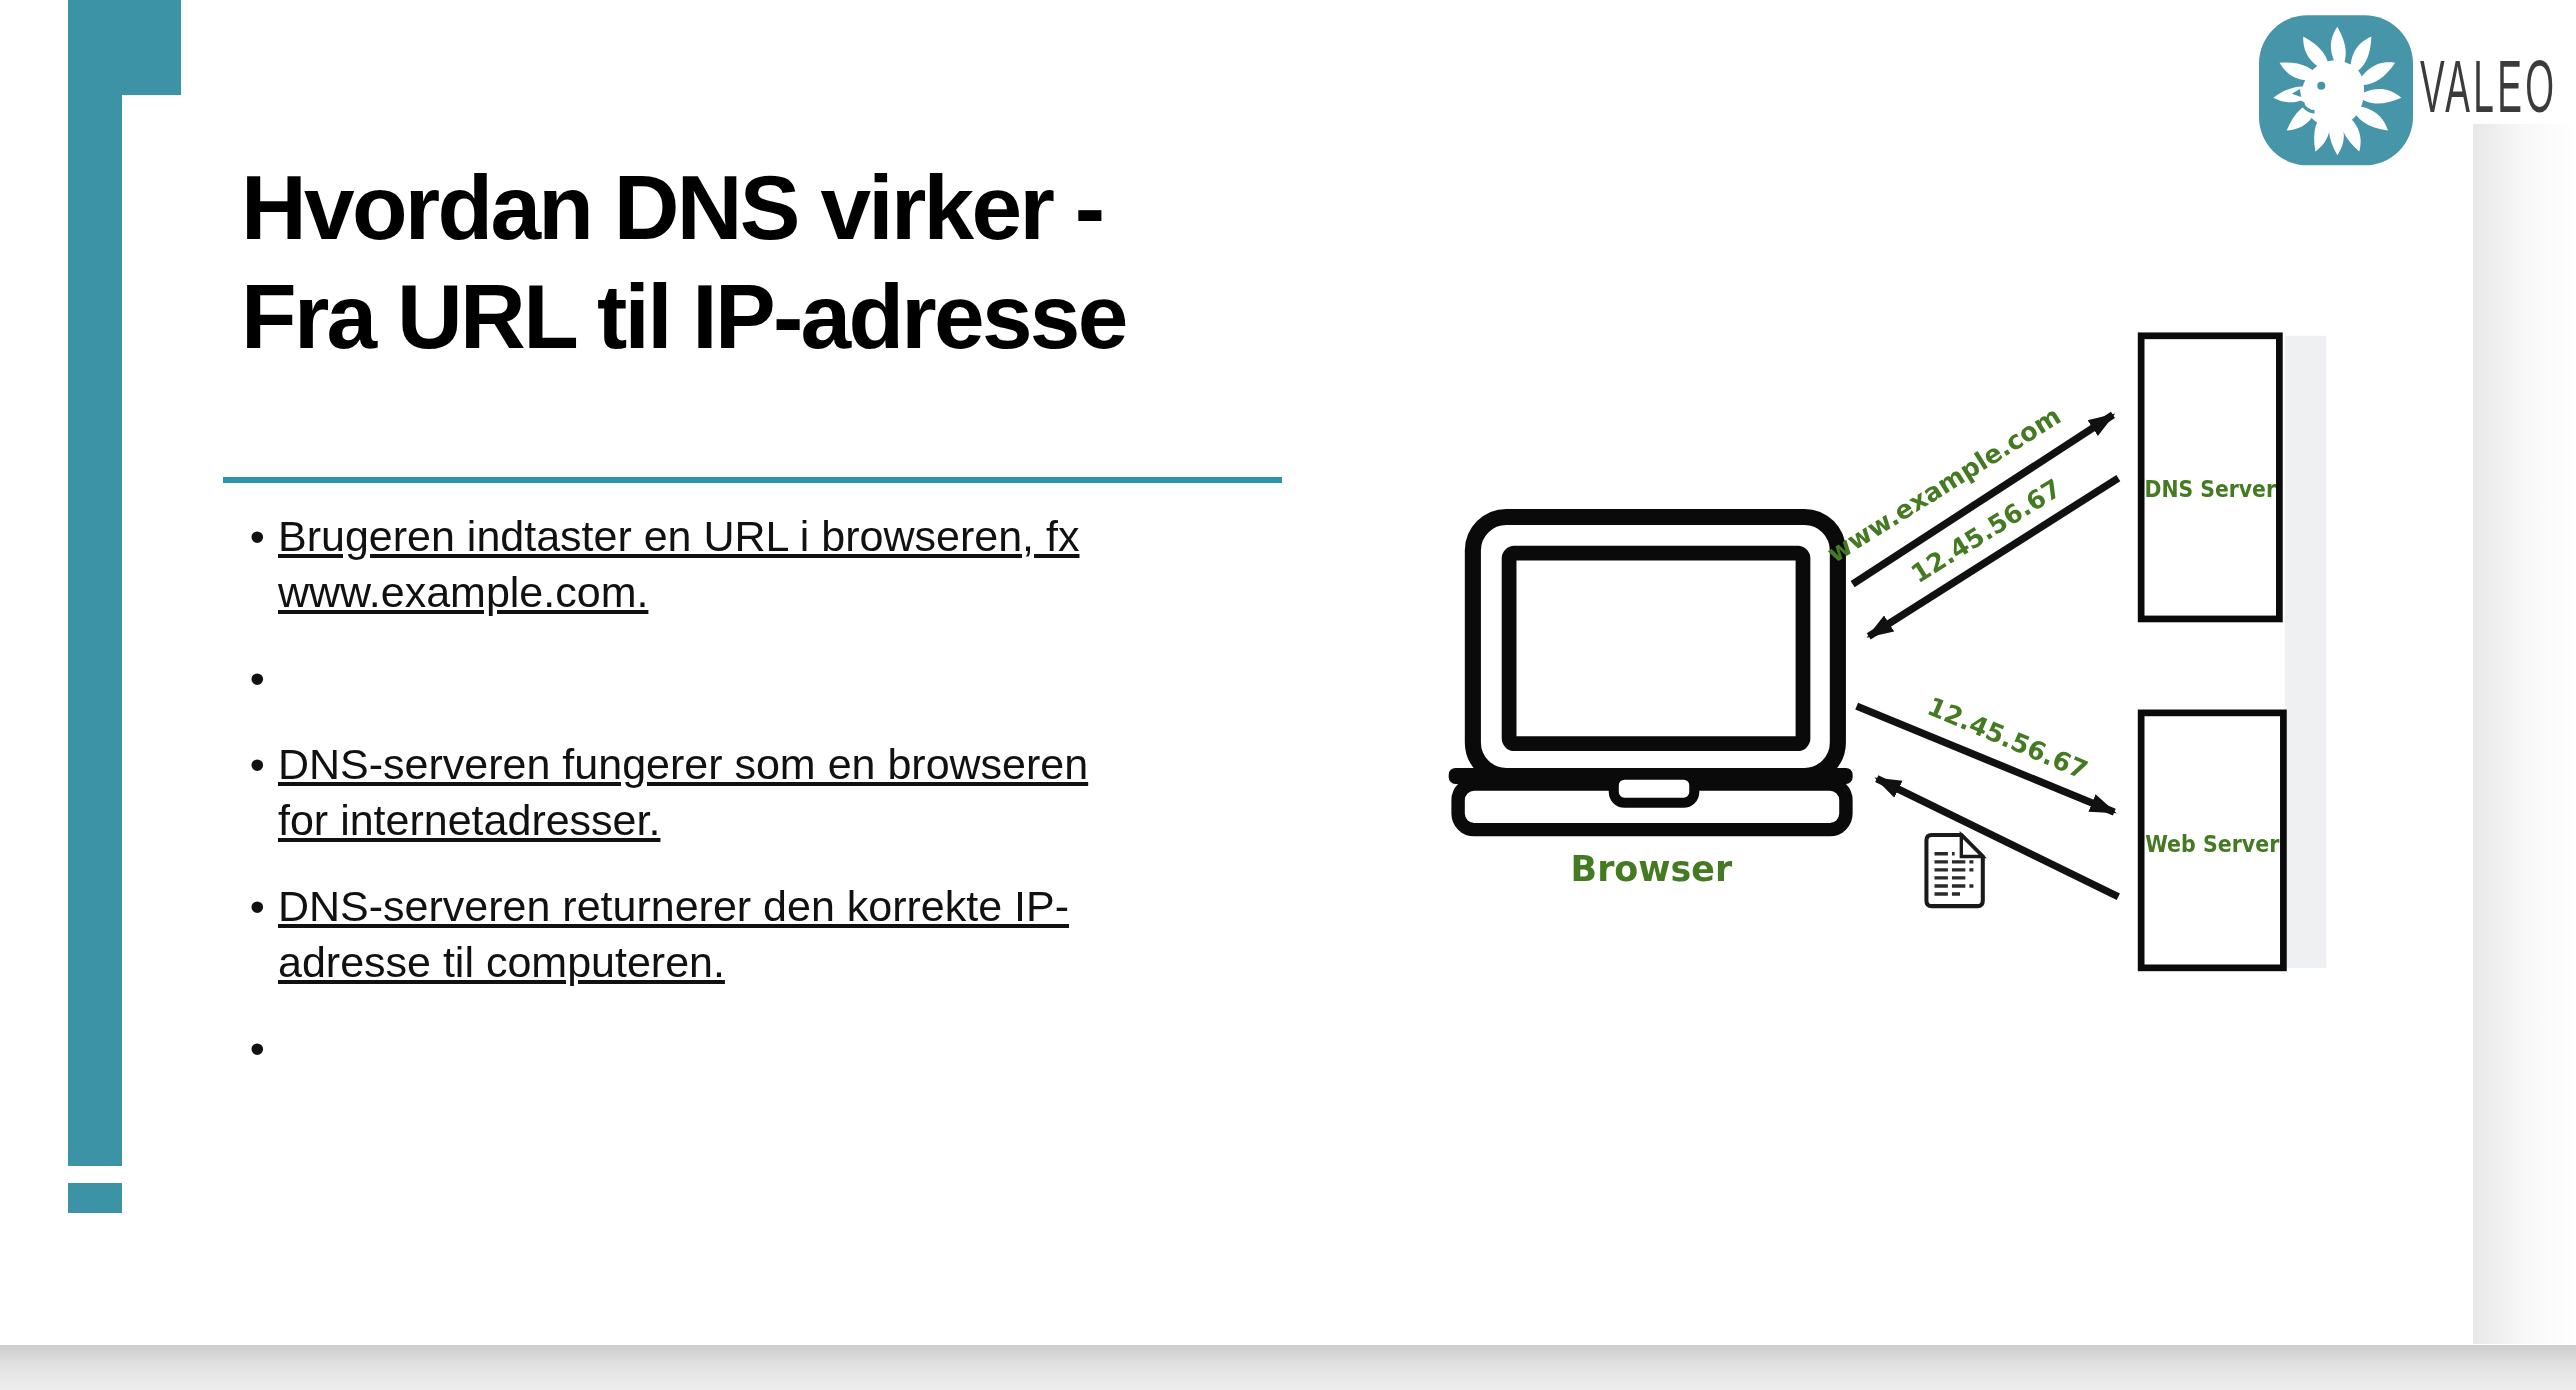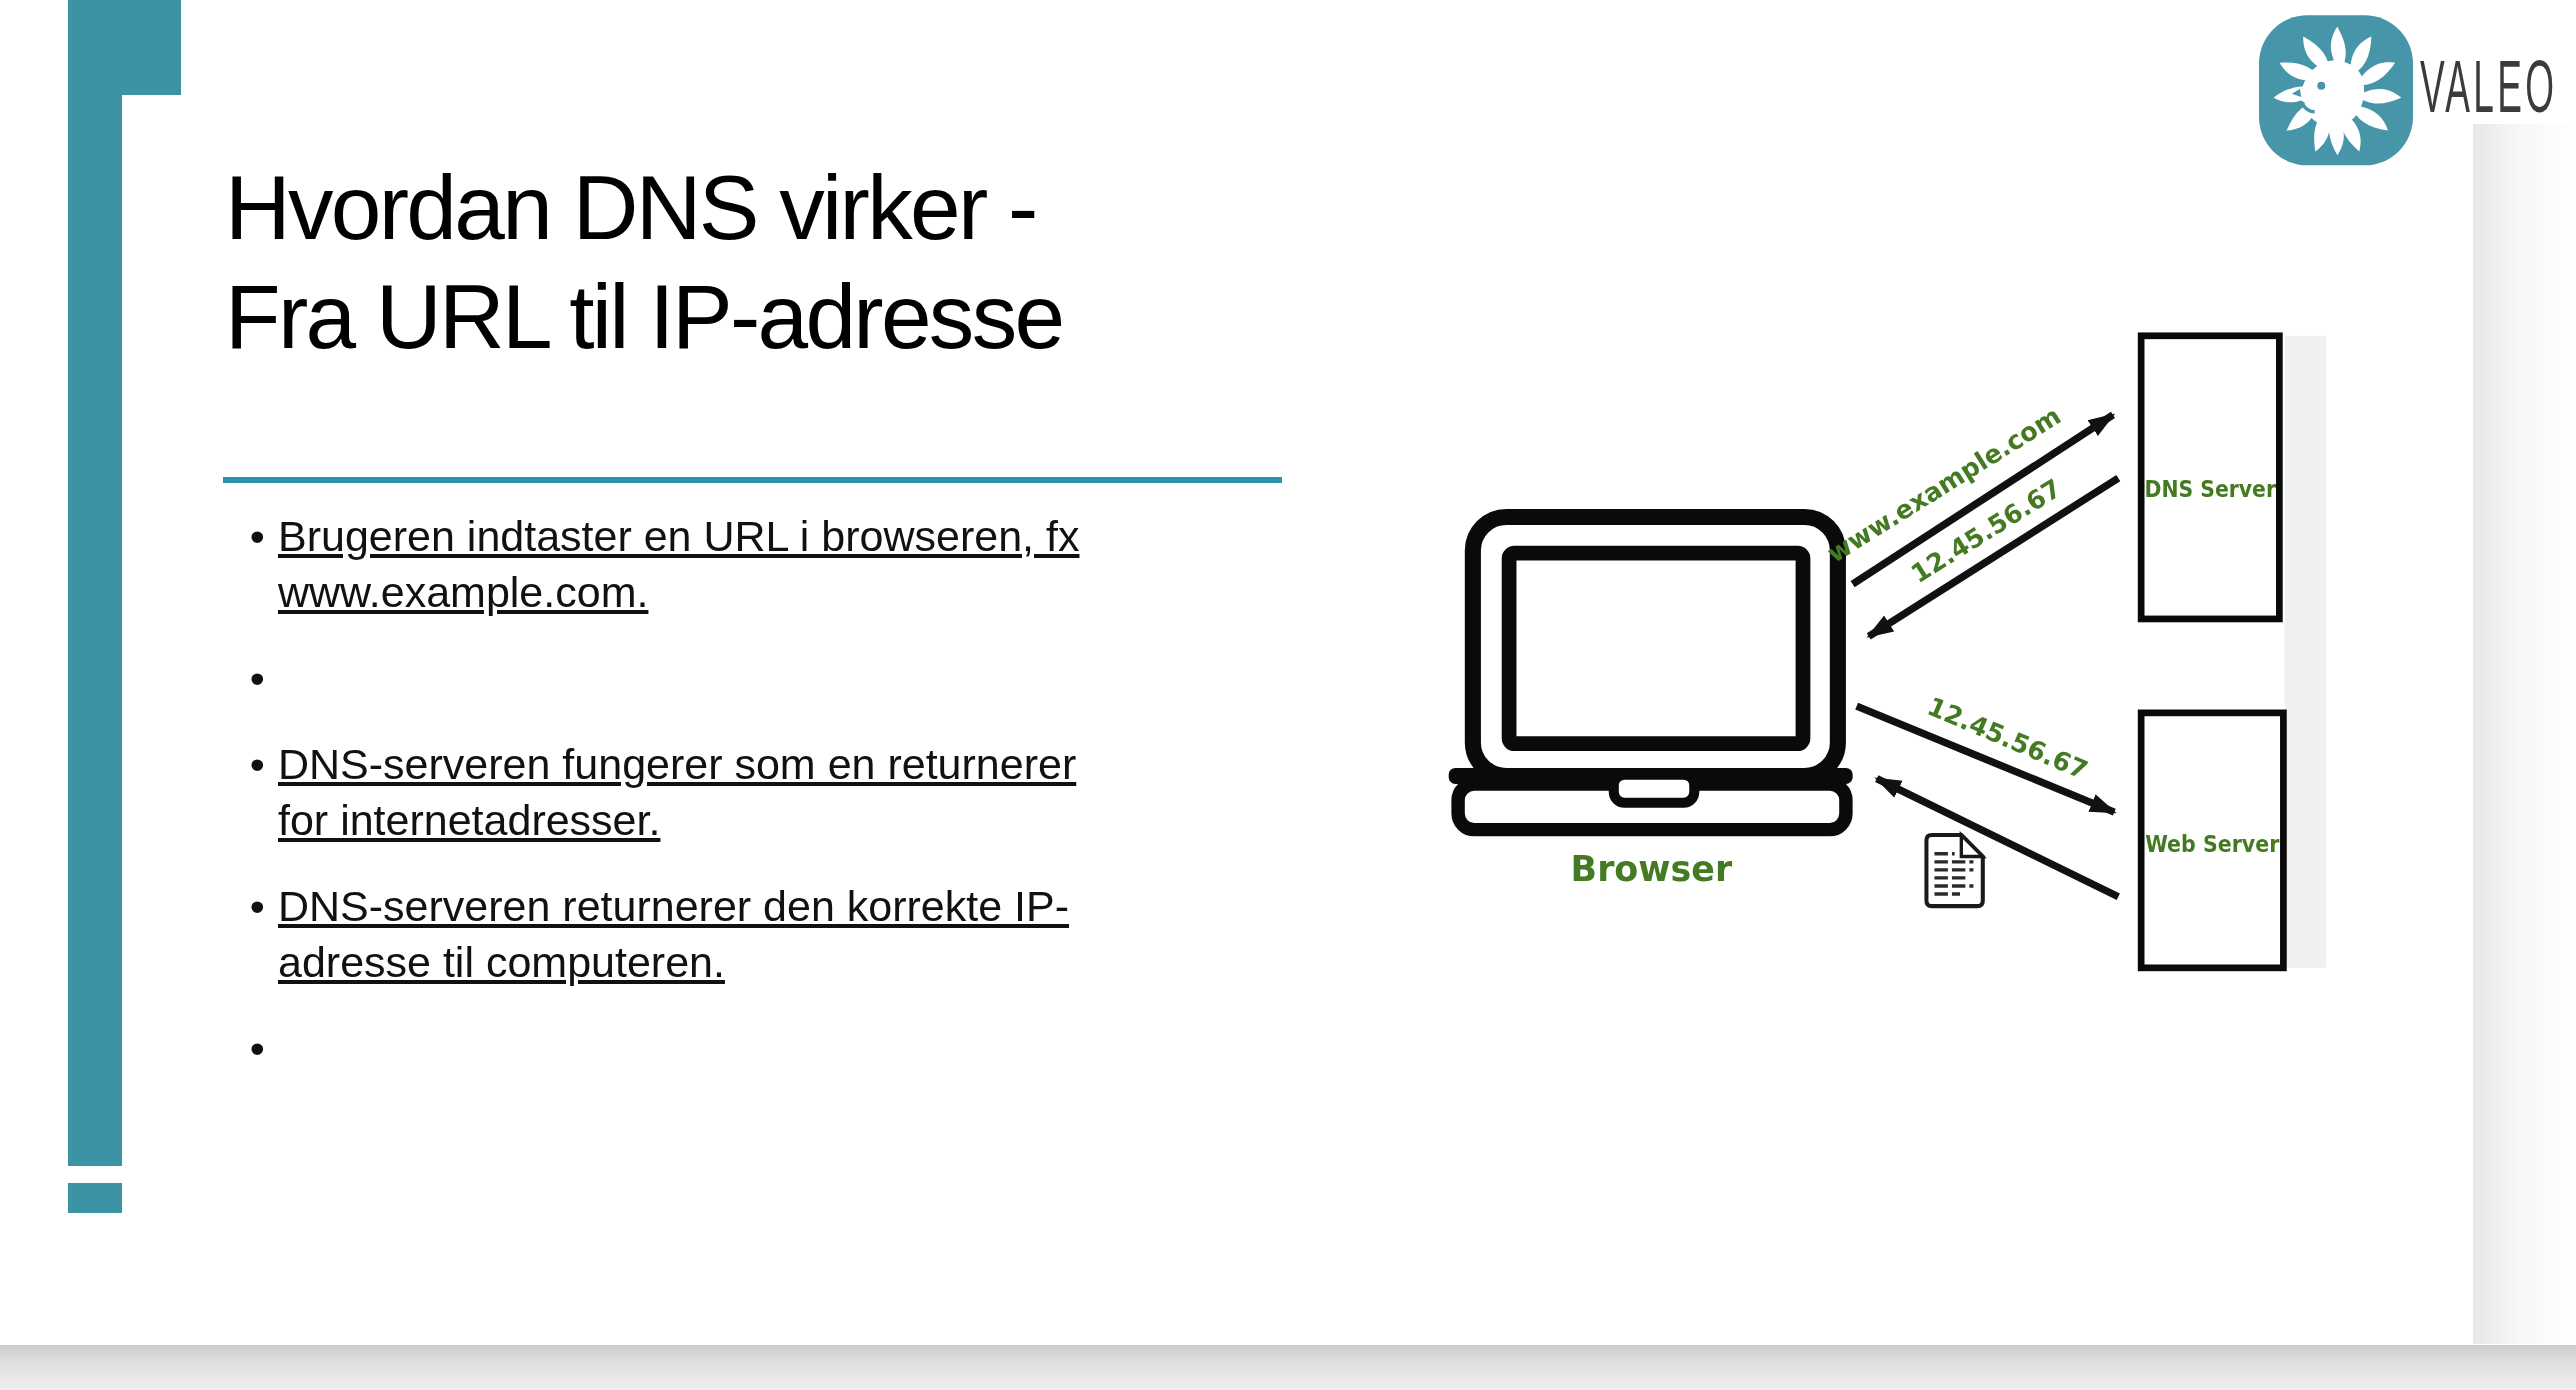--- a/index.html
+++ b/index.html
@@ -7,22 +7,22 @@
     width:2576px;height:1391px;position:relative;overflow:hidden;
     background:#ffffff;font-family:"Liberation Sans",sans-serif;
   }
   .abs{position:absolute;}
   
   .bar-top{left:68px;top:0;width:113px;height:95px;background:#3d93a6;}
   .bar-left{left:68px;top:0;width:54px;height:1166px;background:#3d93a6;}
   .bar-chip{left:68px;top:1183px;width:54px;height:29.5px;background:#3d93a6;}
   
   .title{
-    left:225px;top:153px;width:1342px;
-    font-size:91px;font-weight:400;color:#000;
+    left:241px;top:153px;width:1342px;
+    font-size:91px;font-weight:700;color:#000;
     line-height:109px;letter-spacing:-2.7px;white-space:pre-line;
   }
   .divider{left:223px;top:477px;width:1059px;height:6px;background:#2d93ae;}
   
   .bullets{left:235px;top:508px;width:1100px;}
   .bullet{display:flex;margin-bottom:30px;}
   .marker{
     width:43px;padding-left:14.8px;box-sizing:border-box;flex:0 0 43px;
     font-size:43px;line-height:56px;color:#111;
   }
@@ -64,21 +64,21 @@
   <div class="bullet">
     <span class="marker">•</span>
     <div class="btext">Brugeren indtaster en URL i browseren, fx
 www.example.com.</div>
   </div>
   <div class="bullet">
     <span class="marker">•</span>
   </div>
   <div class="bullet">
     <span class="marker">•</span>
-    <div class="btext">DNS-serveren fungerer som en returnerer
+    <div class="btext">DNS-serveren fungerer som en browseren
 for internetadresser.</div>
   </div>
   <div class="bullet">
     <span class="marker">•</span>
     <div class="btext">DNS-serveren returnerer den korrekte IP-
 adresse til computeren.</div>
   </div>
   <div class="bullet">
     <span class="marker">•</span>
   </div>

